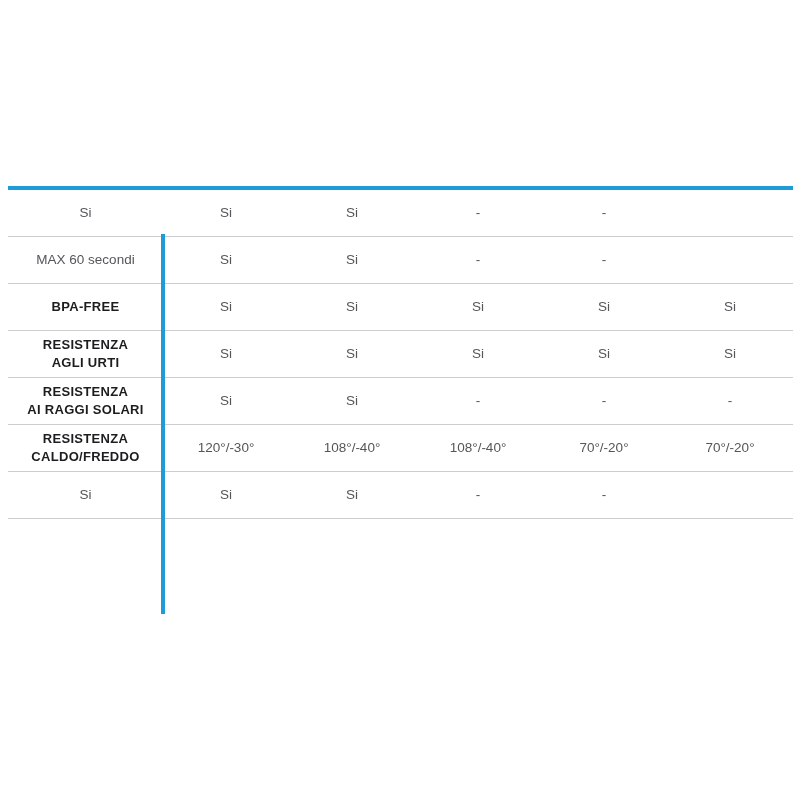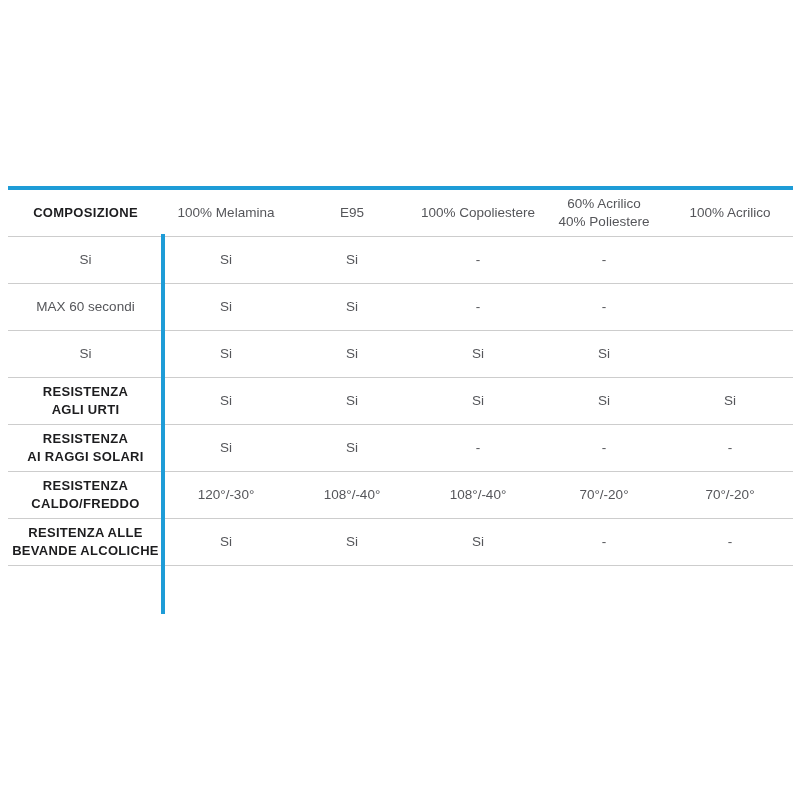--- a/index.html
+++ b/index.html
@@ -69,47 +69,39 @@
 </style>
 </head>
 <body>
 
 <div class="comparison-table">
 
 
   <div class="accent-divider"></div>
   <div class="v-accent"></div>
 
-  <div class="grid-row data-row">
-    <div class="label-cell">COMPOSIZIONE</div>
-    <div class="value-cell">100% Melamina</div>
-    <div class="value-cell">E95</div>
-    <div class="value-cell">100% Copoliestere</div>
-    <div class="value-cell">60% Acrilico
-40% Poliestere</div>
-    <div class="value-cell">100% Acrilico</div>
-  </div>
 
   <div class="grid-row data-row">
     <div class="value-cell">Si</div>
     <div class="value-cell">Si</div>
     <div class="value-cell">Si</div>
     <div class="value-cell">-</div>
     <div class="value-cell">-</div>
   </div>
 
   <div class="grid-row data-row">
     <div class="value-cell">MAX 60 secondi</div>
     <div class="value-cell">Si</div>
     <div class="value-cell">Si</div>
     <div class="value-cell">-</div>
     <div class="value-cell">-</div>
   </div>
 
   <div class="grid-row data-row">
+    <div class="label-cell">BPA-FREE</div>
     <div class="value-cell">Si</div>
     <div class="value-cell">Si</div>
     <div class="value-cell">Si</div>
     <div class="value-cell">Si</div>
     <div class="value-cell">Si</div>
   </div>
 
   <div class="grid-row data-row">
     <div class="label-cell">RESISTENZA
 AGLI URTI</div>
@@ -134,22 +126,20 @@
     <div class="label-cell">RESISTENZA
 CALDO/FREDDO</div>
     <div class="value-cell">120°/-30°</div>
     <div class="value-cell">108°/-40°</div>
     <div class="value-cell">108°/-40°</div>
     <div class="value-cell">70°/-20°</div>
     <div class="value-cell">70°/-20°</div>
   </div>
 
   <div class="grid-row data-row">
-    <div class="label-cell">RESITENZA ALLE
-BEVANDE ALCOLICHE</div>
     <div class="value-cell">Si</div>
     <div class="value-cell">Si</div>
     <div class="value-cell">Si</div>
     <div class="value-cell">-</div>
     <div class="value-cell">-</div>
   </div>
 
 </div>
 
 </body></html>

